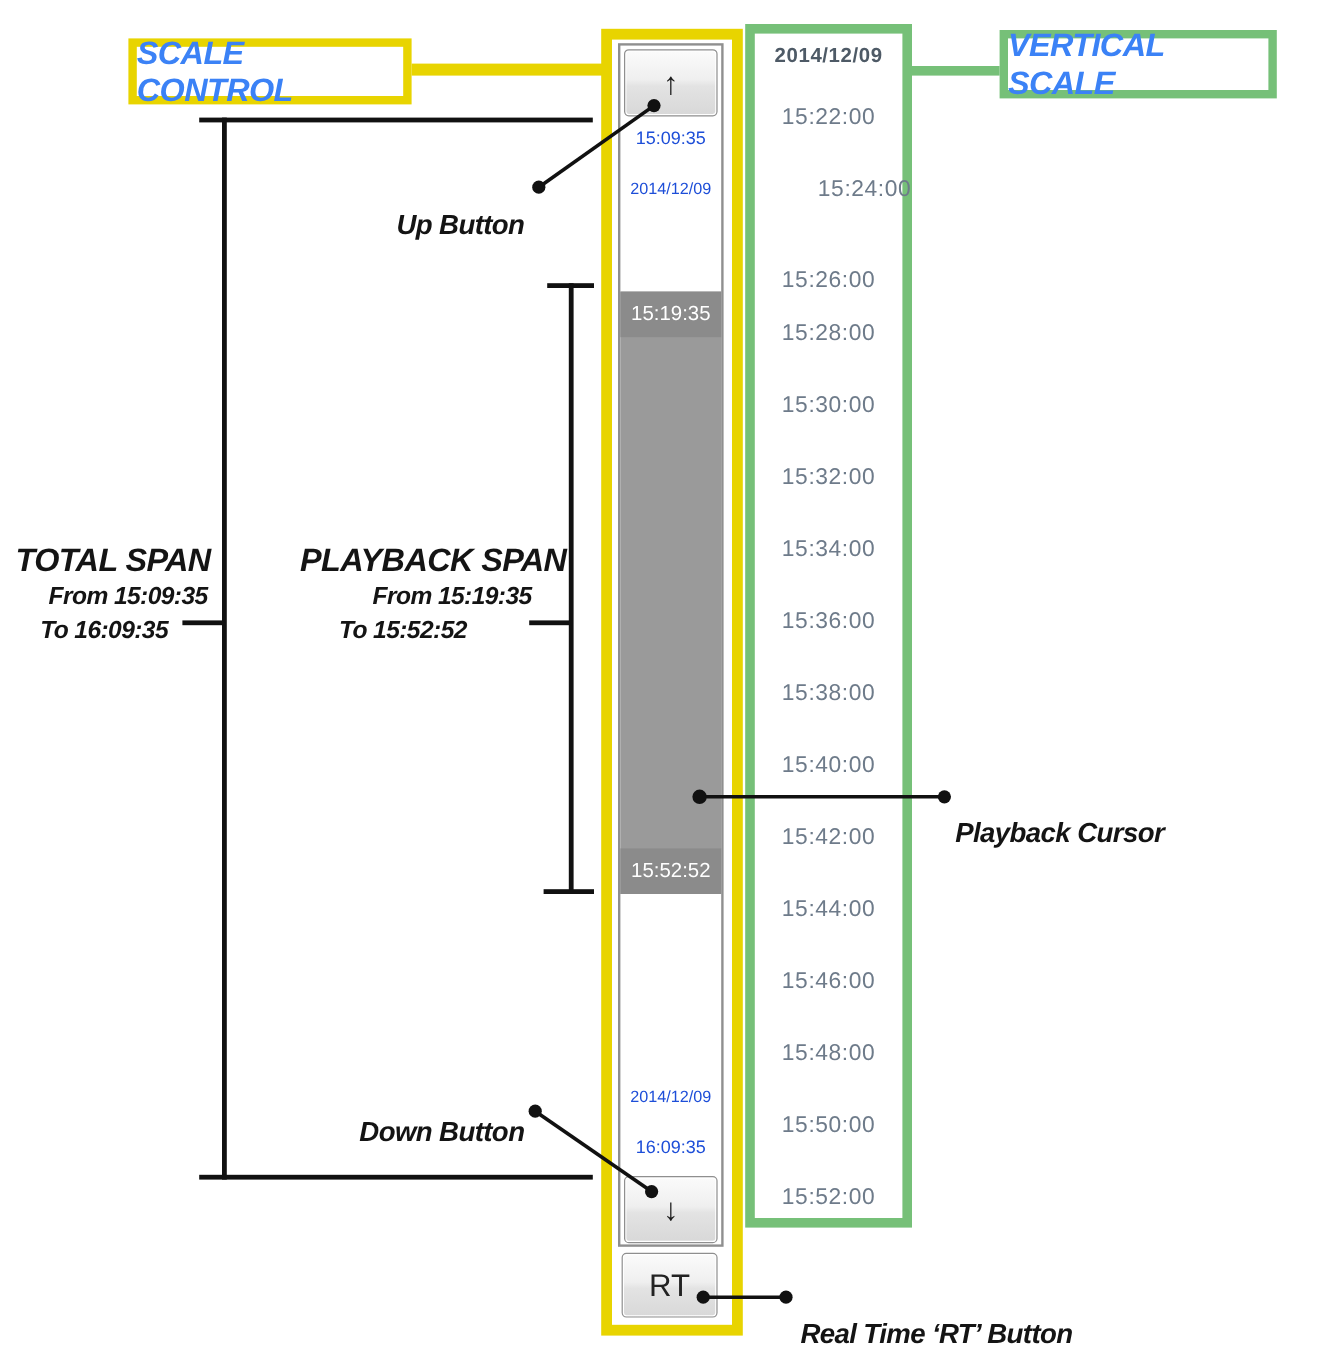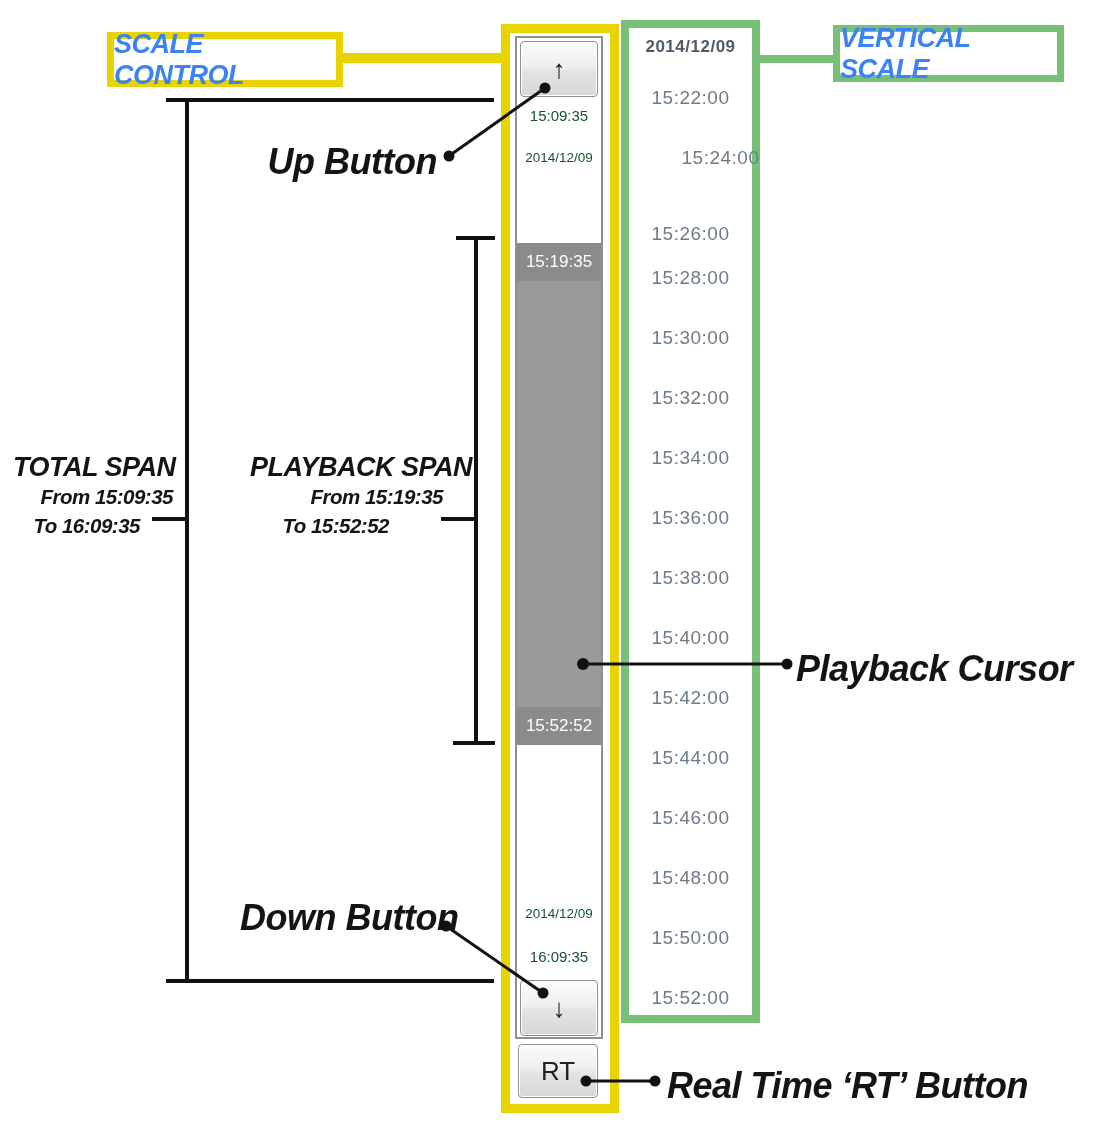--- a/index.html
+++ b/index.html
@@ -33,21 +33,21 @@
   .col-btn{
     position:absolute;left:3px;width:78px;height:56px;
     border:1px solid #8f8f8f;border-radius:4px;box-sizing:border-box;
     background:linear-gradient(#fbfbfb,#efefef 45%,#e3e3e3 55%,#d8d8d8);
     box-shadow:inset 0 0 0 1px #ffffff;
     display:flex;align-items:center;justify-content:center;
     font-size:26px;color:#1c1c1c;cursor:pointer;
   }
   .up-btn{top:3px;}
   .down-btn{top:942px;}
-  .col-text{position:absolute;left:0;width:100%;text-align:center;color:#14532d;}
+  .col-text{position:absolute;left:0;width:100%;text-align:center;color:#1d4ed8;}
   .t15{font-size:15px;}
   .t13{font-size:13.5px;}
   
   .span-thumb{
     position:absolute;left:0;top:205px;width:84px;height:502px;
     background:var(--span_fill,#9a9a9a);z-index:2;
   }
   .span-band{
     position:absolute;left:0;width:100%;height:38px;background:var(--span_band,#8b8b8b);
     color:#fff;font-size:17px;display:flex;align-items:center;justify-content:center;
@@ -80,21 +80,21 @@
   }
 
   
   .bline{position:absolute;background:#111;z-index:5;}
 
   
   .note{
     position:absolute;font-weight:bold;font-style:italic;color:#141414;
     letter-spacing:-0.5px;z-index:55;white-space:nowrap;
   }
-  .note-27{font-size:36px;}
+  .note-27{font-size:23px;margin-top:33px;}
   .span-block{text-align:right;z-index:55;}
   .span-block .title{font-size:27px;line-height:30px;}
   .span-block .sub{font-size:20.5px;line-height:29px;}
 
   
   #overlay{position:absolute;left:0;top:0;z-index:60;pointer-events:none;}
   #overlay line{stroke:#111;stroke-width:3;}
   #overlay circle{fill:#111;}
 </style>
 </head>

